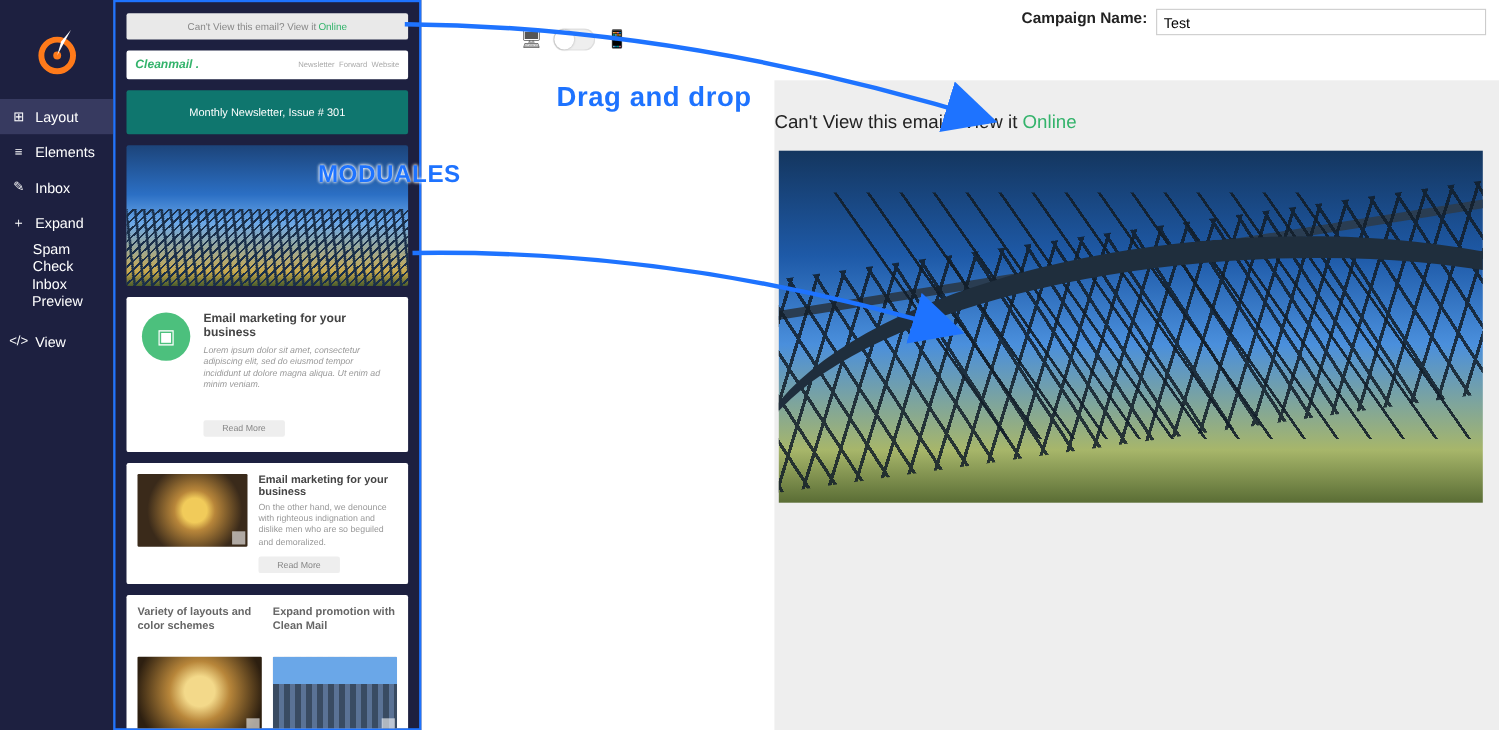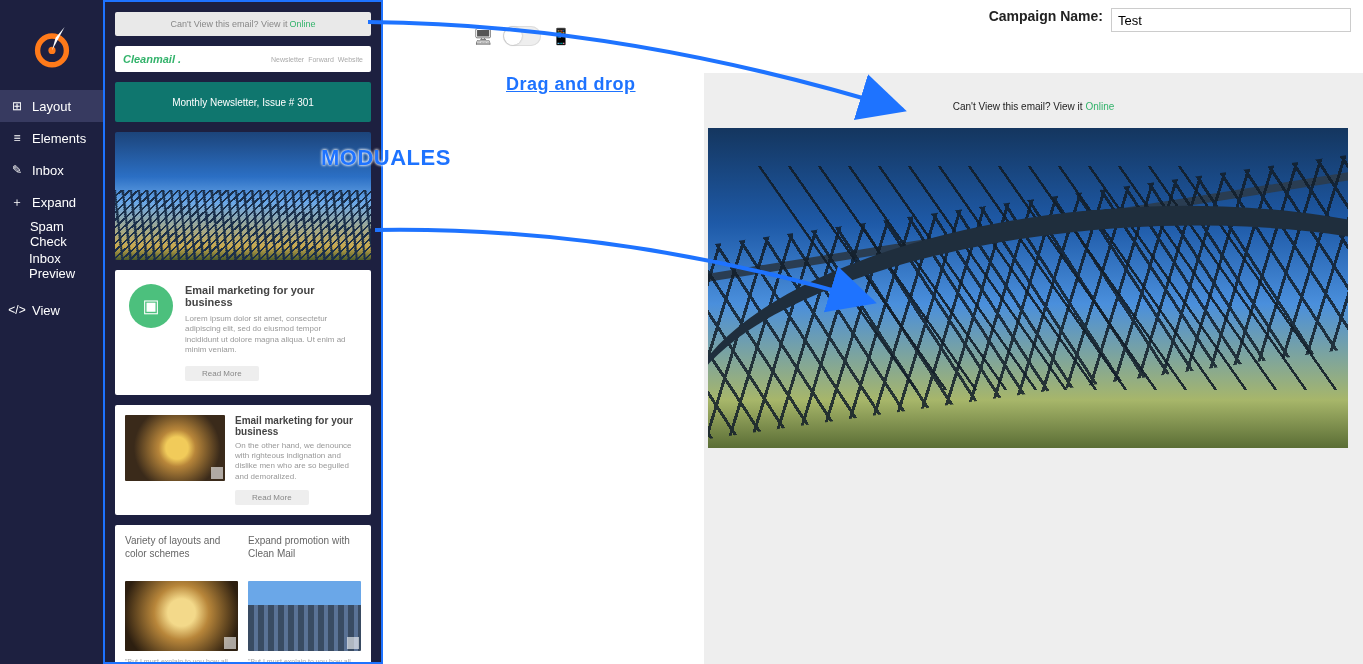--- a/index.html
+++ b/index.html
@@ -21,59 +21,59 @@
 .mod-bar .link { color: #33b36b; margin-left: 2px; }
 .mod-clean { height: 26px; display: flex; align-items: center; justify-content: space-between; padding: 0 8px; }
 .mod-clean .brand { color: #33b36b; font-style: italic; font-size: 11px; font-weight: bold; text-align: center; }
 .mod-clean .rlinks { color: #aaa; font-size: 7px; display: flex; gap: 4px; }
 .mod-green { background: #0f766e; color: #fff; font-size: 10px; height: 40px; display: flex; align-items: center; justify-content: center; border-radius: 2px; }
 .mod-hero { height: 128px; background: linear-gradient(180deg,#1c447a 0%,#2b6fc4 35%,#6aa7e8 55%,#c9a94d 90%,#4a5b2a 100%); position: relative; overflow: hidden; }
 .mod-hero .lattice { position: absolute; left: -10%; bottom: 0; width: 130%; height: 55%; transform: skewX(-25deg); background: repeating-linear-gradient(60deg,#1a2f4a 0 2px,transparent 2px 7px), repeating-linear-gradient(-60deg,#1a2f4a 0 2px,transparent 2px 7px); }
 .mod-card { padding: 14px; display: flex; gap: 12px; }
 .mod-icon { width: 44px; height: 44px; border-radius: 50%; background: #4cc07d; flex-shrink: 0; display: flex; align-items: center; justify-content: center; color: #fff; font-size: 18px; }
 .mod-card h4 { font-size: 11px; font-weight: 600; color: #444; margin-bottom: 6px; }
-.mod-card p { font-size: 8px; color: #999; line-height: 1.3; margin-bottom: 8px; }
+.mod-card p { font-size: 8px; color: #999; line-height: 1.3; margin-bottom: 24px; font-style: italic; }
 .mod-btn { display: inline-block; font-size: 8px; color: #888; background: #eee; padding: 3px 17px; border-radius: 2px; }
 .mod-imgtext { padding: 10px; display: flex; gap: 10px; }
 .mod-imgtext .thumb { width: 100px; height: 66px; background: radial-gradient(circle at 52% 50%, #f1cb5a 0 18%, #b8863a 30%, #3a2a1a 70%); border-radius: 1px; position: relative; flex-shrink: 0; }
 .mod-imgtext .thumb .corner { position: absolute; right: 2px; bottom: 2px; width: 12px; height: 12px; background: rgba(255,255,255,.6); }
 .mod-twocol { padding: 10px; display: flex; gap: 10px; }
 .mod-twocol .col { flex: 1; }
-.mod-twocol h5 { font-size: 10px; color: #666; font-weight: 400; line-height: 1.25; height: 26px; margin-bottom: 20px; }
+.mod-twocol h5 { font-size: 10px; color: #666; font-weight: 700; line-height: 1.25; height: 26px; margin-bottom: 20px; }
 .mod-twocol .thumb2 { width: 100%; height: 70px; border-radius: 1px; position: relative; margin-bottom: 6px; }
 .mod-twocol .thumb2 .corner { position: absolute; right: 2px; bottom: 2px; width: 12px; height: 12px; background: rgba(255,255,255,.6); }
 .thumb-station { background: radial-gradient(circle at 50% 45%, #f3d98a 0 20%, #b8863a 40%, #2d1f10 85%); }
 .thumb-building { background: linear-gradient(180deg,#6aa7e8 0 35%,#5a7295 35% 100%); background-image: linear-gradient(180deg,#6aa7e8 0 35%,transparent 35%), repeating-linear-gradient(90deg,#394b62 0 6px,#5a7295 6px 10px); }
 .mod-twocol p { font-size: 7px; color: #aaa; line-height: 1.3; margin-bottom: 6px; }
 
 
 .canvas { position: absolute; left: 383px; top: 0; right: 0; height: 664px; }
 .topbar { display: flex; align-items: flex-start; padding: 8px 0 0 0; }
 .device-toggle { display: flex; align-items: center; gap: 10px; margin-left: 90px; margin-top: 18px; }
 .device-toggle .dev { color: #555; font-size: 16px; }
 .switch { width: 38px; height: 20px; background: #eee; border-radius: 10px; position: relative; box-shadow: inset 0 0 0 1px #ddd; }
 .switch .knob { position: absolute; left: 1px; top: 1px; width: 18px; height: 18px; background: #fff; border-radius: 50%; box-shadow: 0 0 2px rgba(0,0,0,.3); }
 .field-rows { margin-left: auto; margin-right: 12px; }
 .field-row { display: flex; align-items: flex-start; gap: 8px; margin-bottom: 6px; }
 .field-row label { font-size: 14px; font-weight: 600; color: #222; width: 130px; text-align: right; }
-.field-row input { width: 240px; height: 24px; border: 1px solid #ccc; padding: 0 6px; font-size: 13px; }
+.field-row input { width: 300px; height: 24px; border: 1px solid #ccc; padding: 0 6px; font-size: 13px; }
 
 .preview-band { position: absolute; left: 321px; right: 0; top: 73px; height: 591px; background: #eeeeee; }
-.preview-text { text-align: center; padding: 28px 0 16px 0; font-size: 10px; color: #222; }
+.preview-text { padding: 28px 0 16px 0; font-size: 17px; color: #222; }
 .preview-text .link { color: #33b36b; }
 .preview-hero { margin-left: 4px; width: 640px; height: 320px; background: linear-gradient(180deg,#14365f 0%,#1e5aa8 30%,#4a8fdc 55%,#a7b66a 85%,#5a6d35 100%); position: relative; overflow: hidden; }
 .preview-hero .deck { position: absolute; left: -5%; top: 28%; width: 120%; height: 8px; background: #2a3d52; transform: rotate(-9deg); }
 .preview-hero .arch { position: absolute; left: -5%; bottom: -10%; width: 140%; height: 85%; border-top: 20px solid #1f2e3d; border-radius: 50% 50% 0 0 / 70% 70% 0 0; transform: rotate(-4deg); }
 .preview-hero .lattice2 { position: absolute; left: -10%; top: 20%; width: 140%; height: 60%; transform: rotate(-8deg); background: repeating-linear-gradient(65deg,#121e2a 0 3px,transparent 3px 22px), repeating-linear-gradient(-65deg,#121e2a 0 3px,transparent 3px 22px); opacity: .85; }
 .preview-hero .verts { position: absolute; left: 20%; top: 12%; width: 70%; height: 70%; background: repeating-linear-gradient(90deg,#121e2a 0 3px,transparent 3px 30px); transform: skewX(35deg); opacity: .9; }
 
 
 .annot-label { position: absolute; font-family: "Arial Black", Arial, sans-serif; font-weight: 900; color: #1e73ff; text-shadow: 0 0 3px #fff, 0 0 3px #fff; letter-spacing: .5px; pointer-events: none; }
-.annot-drag { left: 506px; top: 74px; font-size: 18px; text-decoration: underline; }
-.annot-mod { left: 289px; top: 145px; font-size: 22px; margin-left: 32px; }
+.annot-drag { left: 506px; top: 74px; font-size: 25px; }
+.annot-mod { left: 289px; top: 145px; font-size: 22px; }
 svg.arrow { position: absolute; pointer-events: none; }
 </style>
 </head>
 <body>
 
 <div class="rail">
   <div class="logo-wrap">
     <svg class="logo-svg" viewBox="0 0 60 60">
       <circle cx="30" cy="36" r="16" fill="none" stroke="#ff7a1a" stroke-width="6"></circle>
       <circle cx="30" cy="36" r="4" fill="#ff7a1a"></circle>

